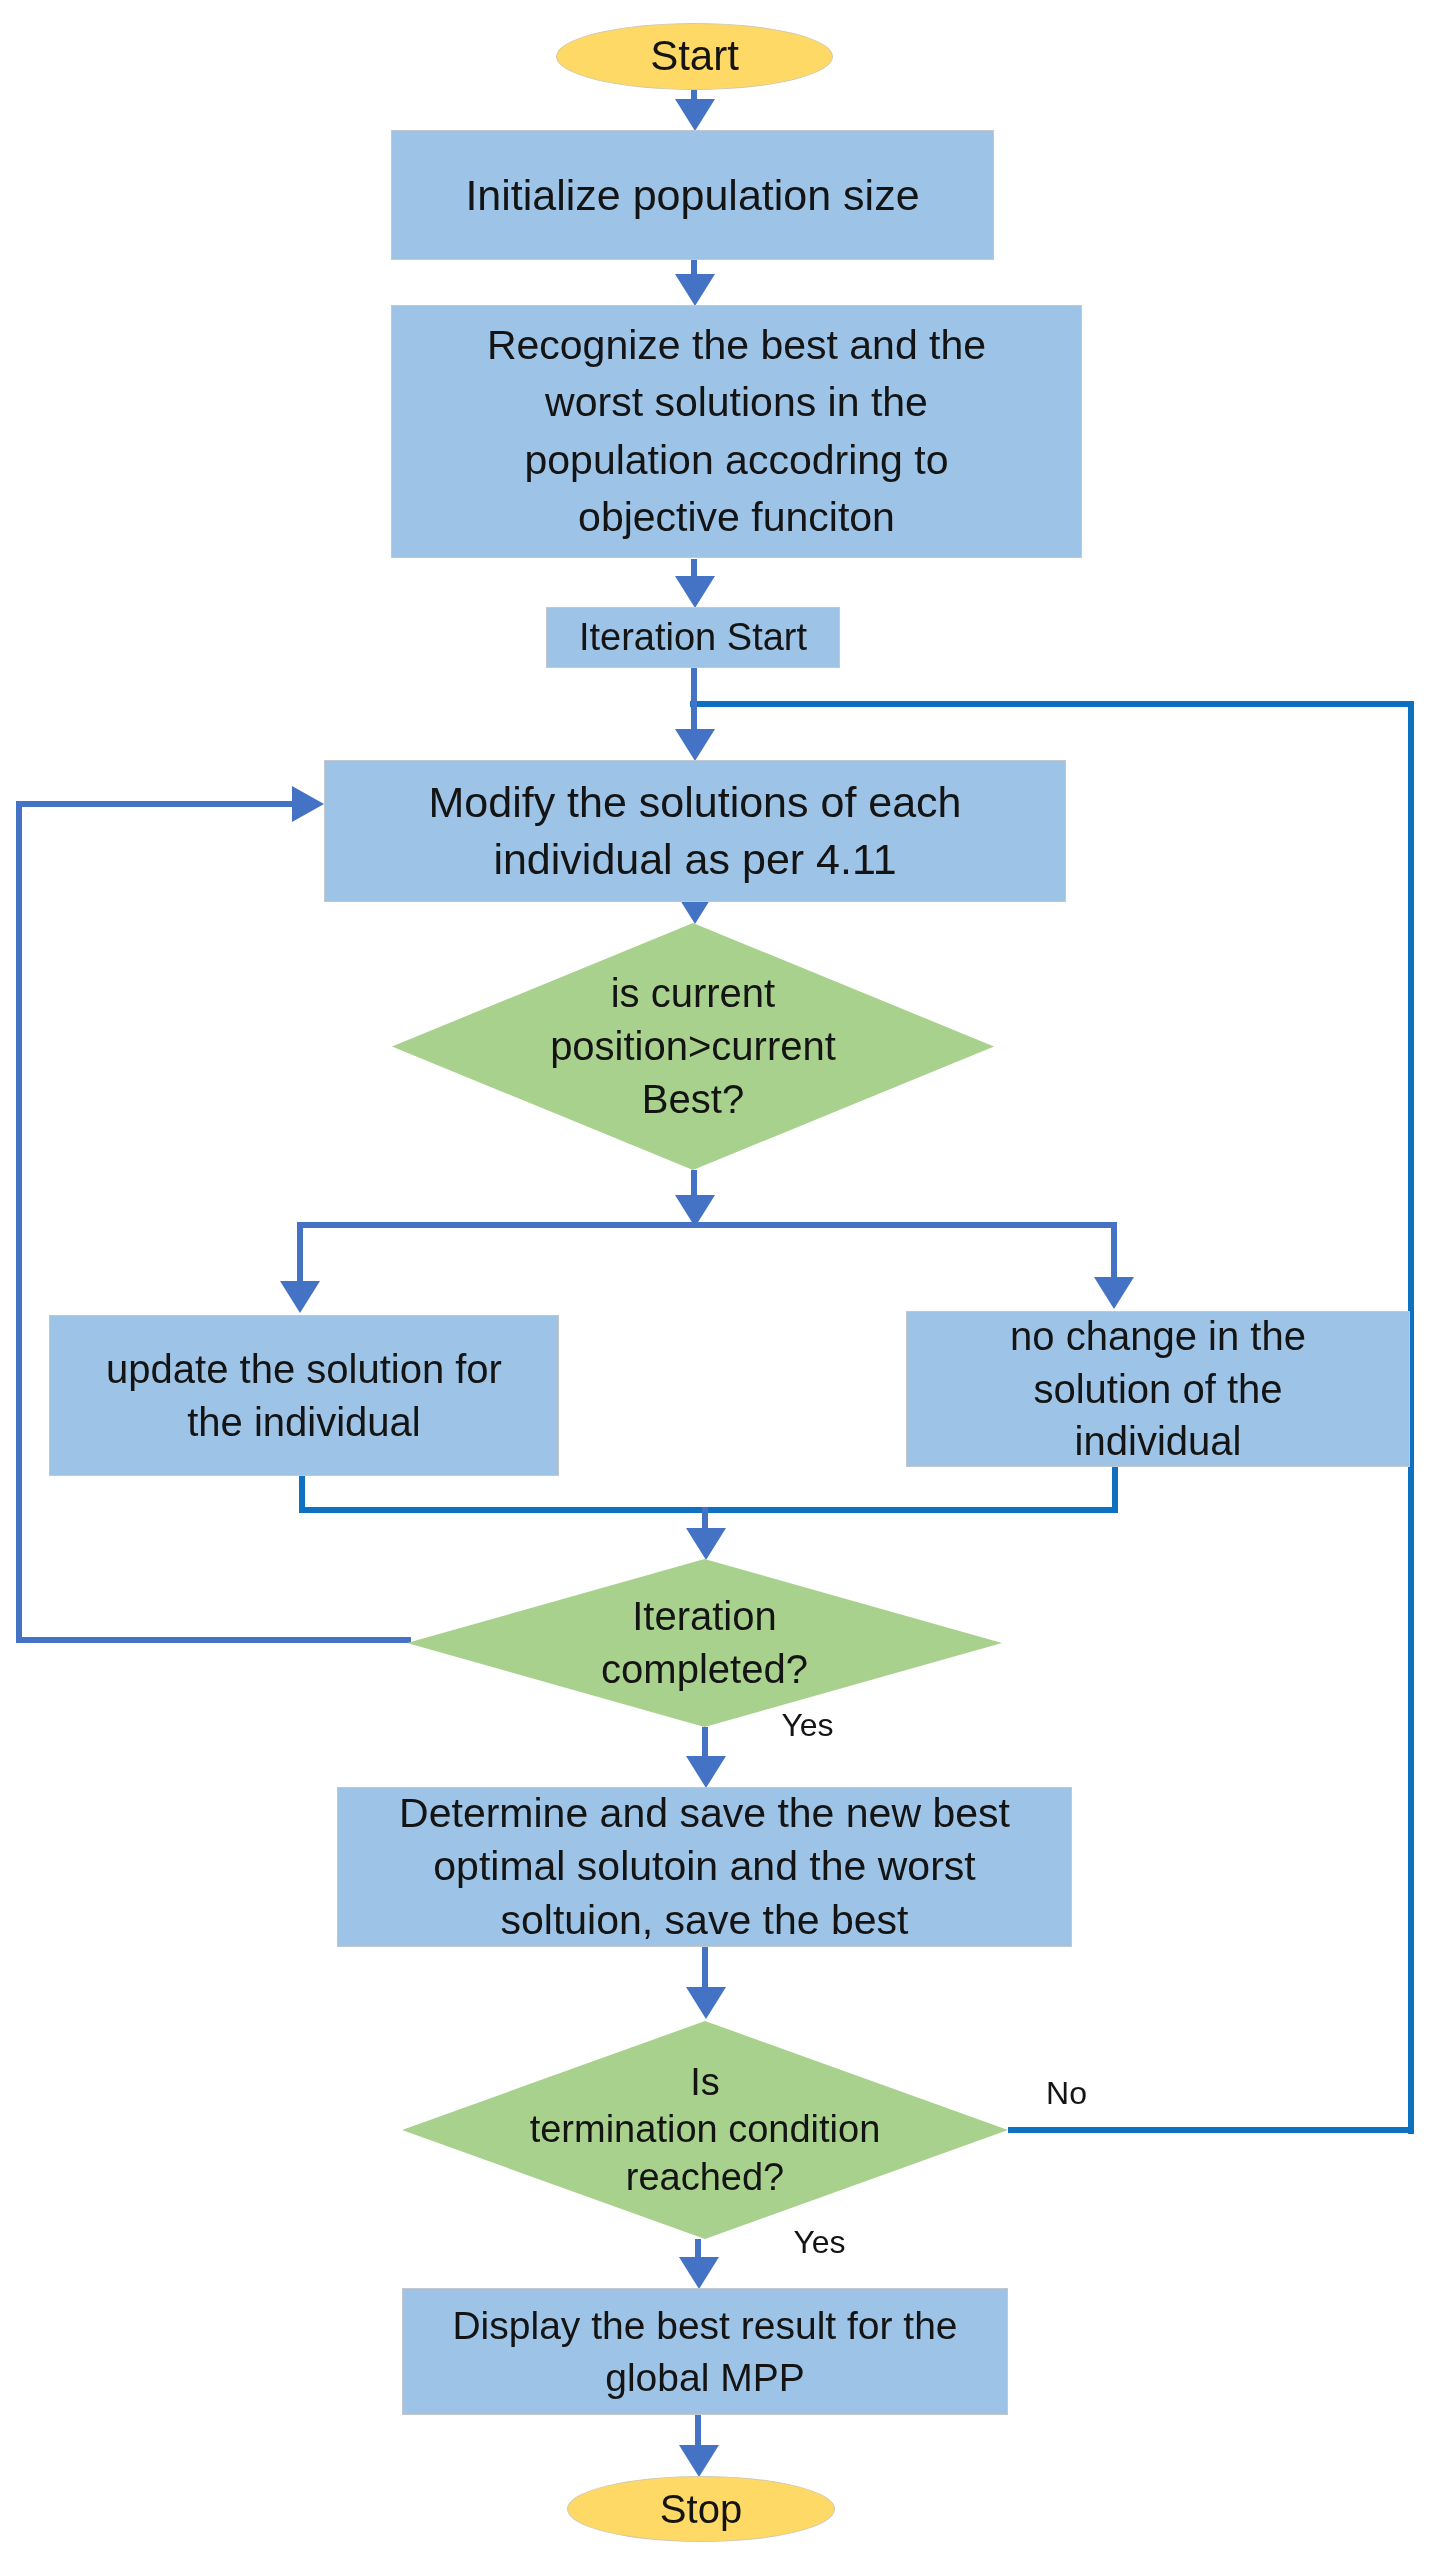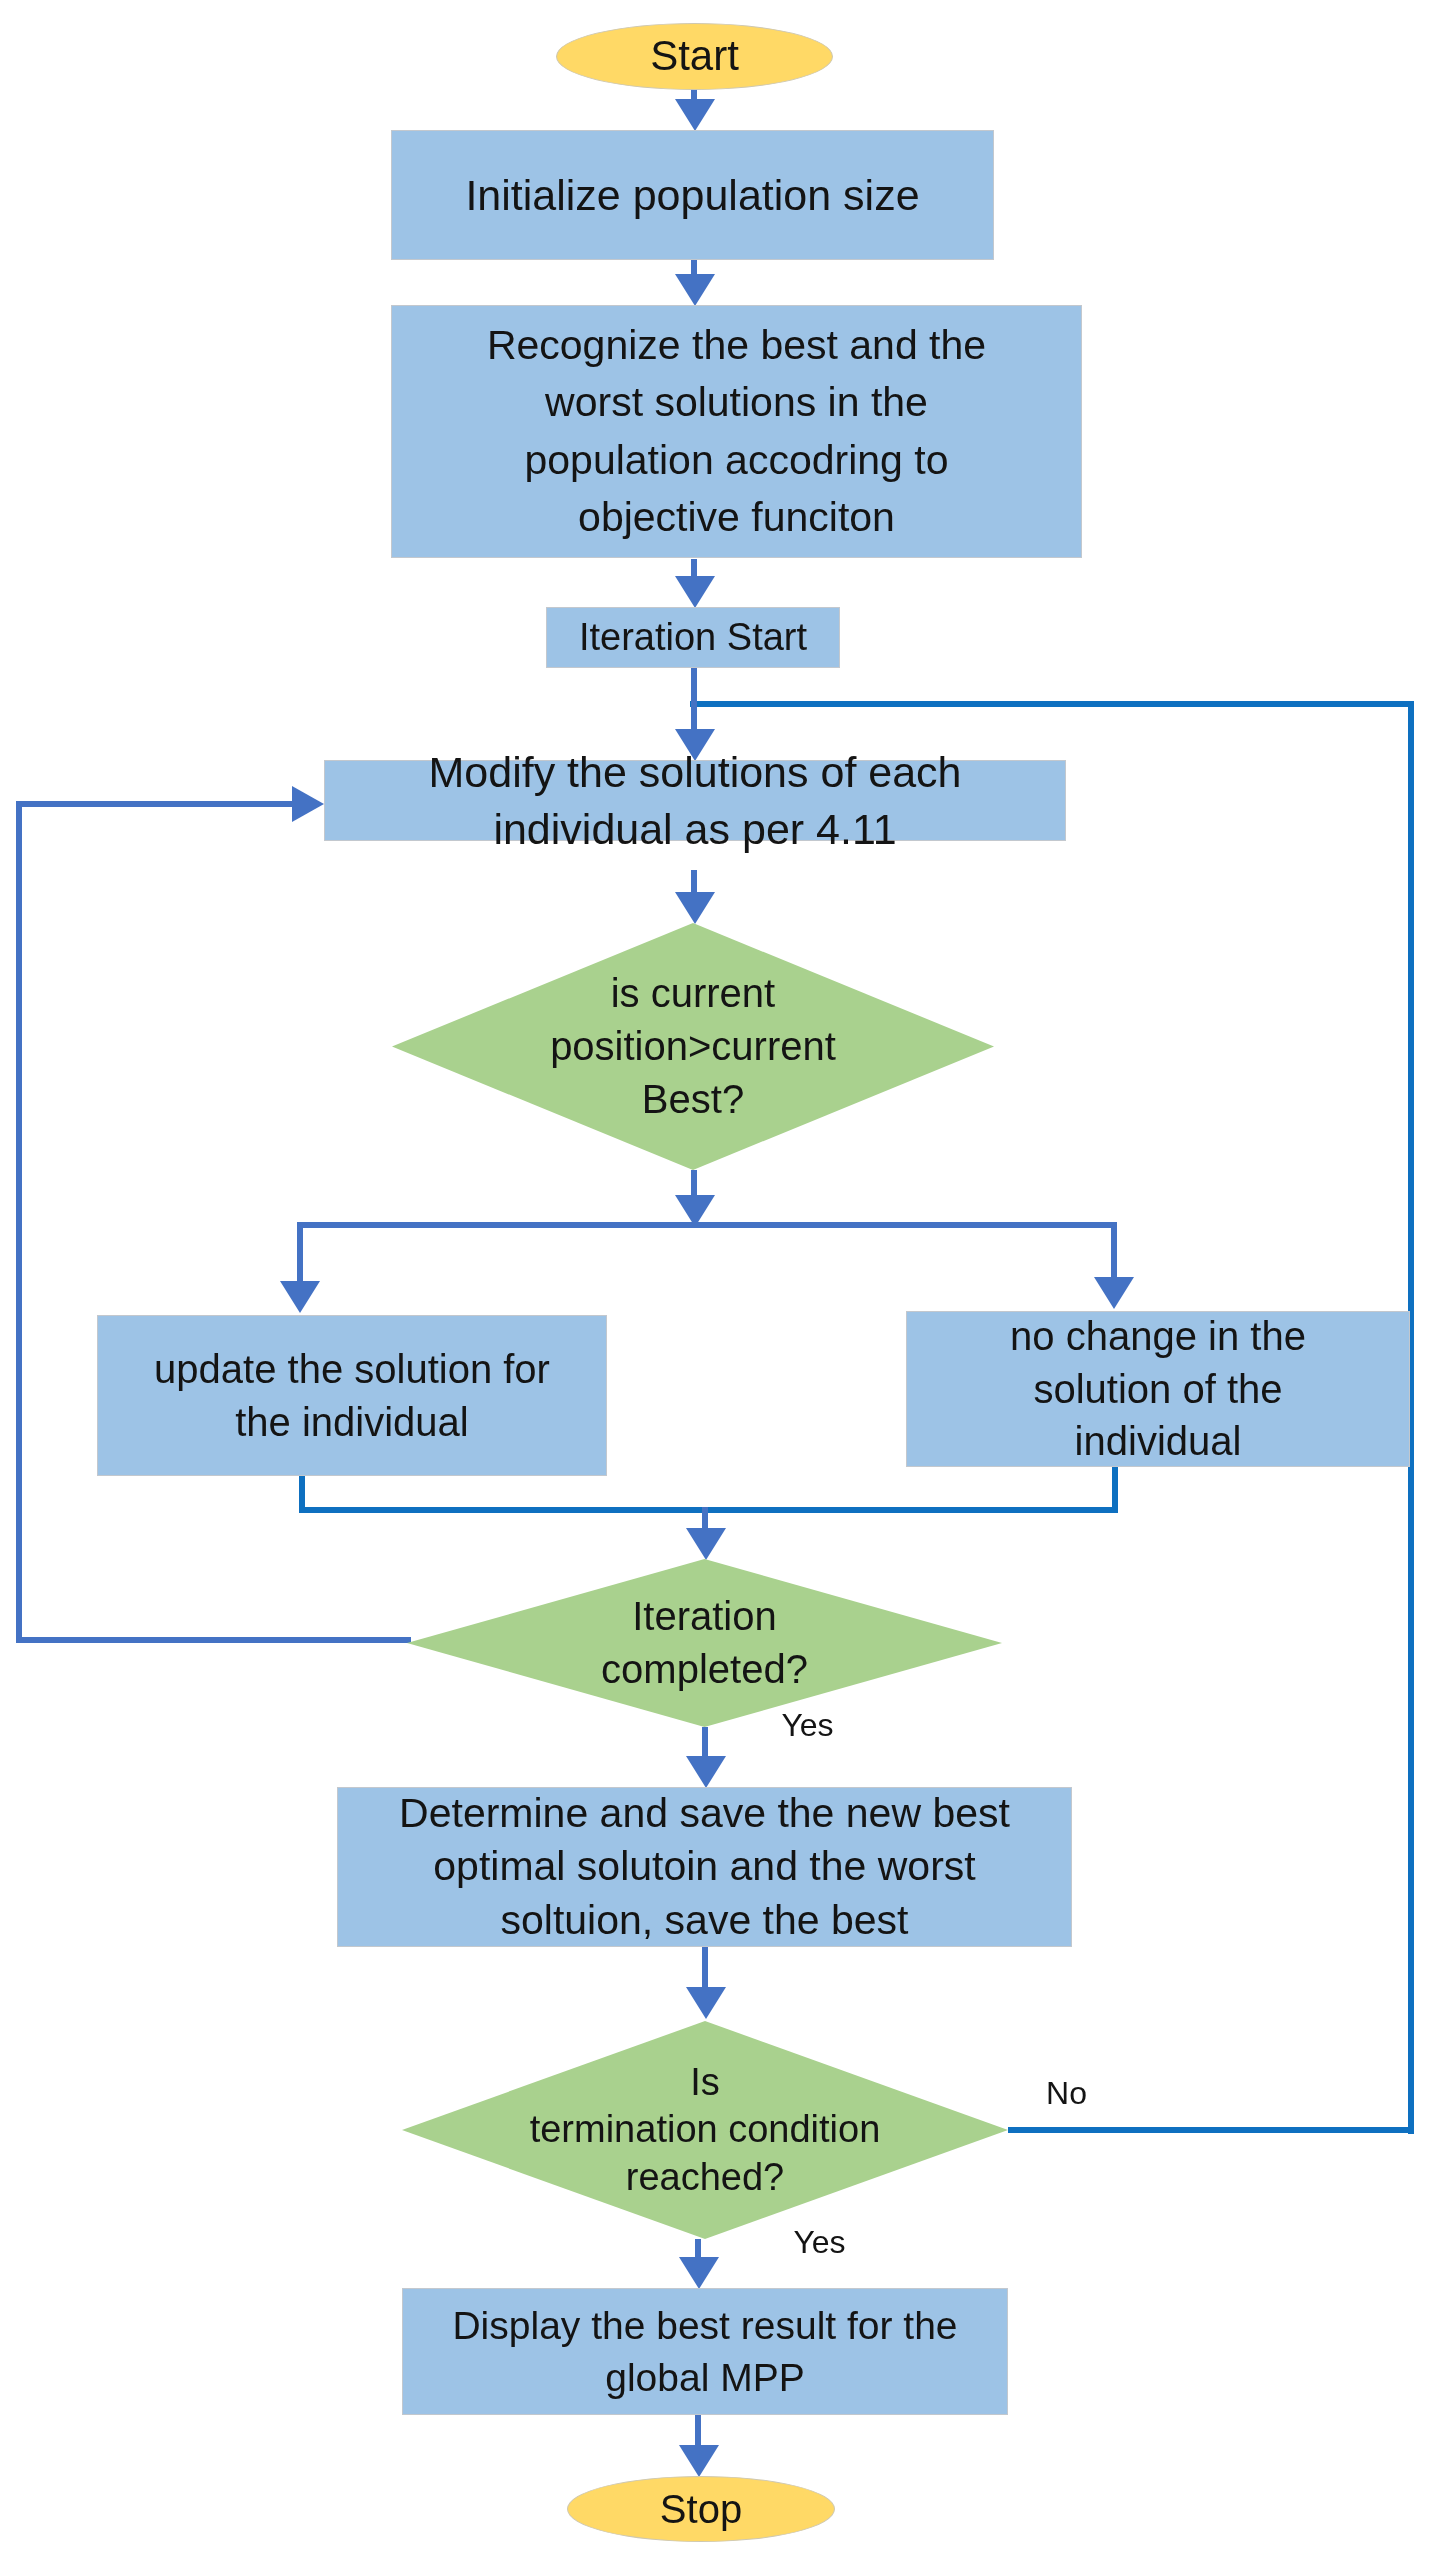--- a/index.html
+++ b/index.html
@@ -40,23 +40,23 @@
     border-left:32px solid var(--c-connector);
   }
   .edge-label{
     position:absolute;font-size:32px;text-align:center;line-height:1.2;
   }
   
   #n-start{left:556px;top:22.5px;width:277px;height:67px;font-size:42px;}
   #n-init{left:391px;top:130px;width:603px;height:130px;font-size:43px;}
   #n-recognize{left:391px;top:305px;width:691px;height:253px;font-size:41px;line-height:1.4;}
   #n-iterstart{left:546px;top:607px;width:294px;height:61px;font-size:38px;}
-  #n-modify{left:324px;top:760px;width:742px;height:81px;font-size:43px;}
+  #n-modify{left:324px;top:760px;width:742px;height:142px;font-size:43px;}
   #n-decision1{left:392px;top:923px;width:602px;height:247px;font-size:40px;}
-  #n-update{left:49px;top:1315px;width:510px;height:161px;font-size:40px;margin-left:48px;}
+  #n-update{left:49px;top:1315px;width:510px;height:161px;font-size:40px;}
   #n-nochange{left:858px;top:1311px;width:504px;height:156px;font-size:40px;margin-left:48px;}
   #n-decision2{left:407px;top:1559px;width:595px;height:168px;font-size:40px;}
   #n-determine{left:337px;top:1787px;width:735px;height:160px;font-size:41px;line-height:1.3;}
   #n-decision3{left:402px;top:2021px;width:606px;height:218px;font-size:38px;line-height:1.25;}
   #n-display{left:402px;top:2288px;width:606px;height:127px;font-size:39px;}
   #n-stop{left:567px;top:2476px;width:268px;height:66px;font-size:40px;}
   
   #lbl-yes1{left:747px;top:1706px;width:121px;}
   #lbl-no{left:1006px;top:2074px;width:121px;}
   #lbl-yes2{left:759px;top:2223px;width:121px;}

